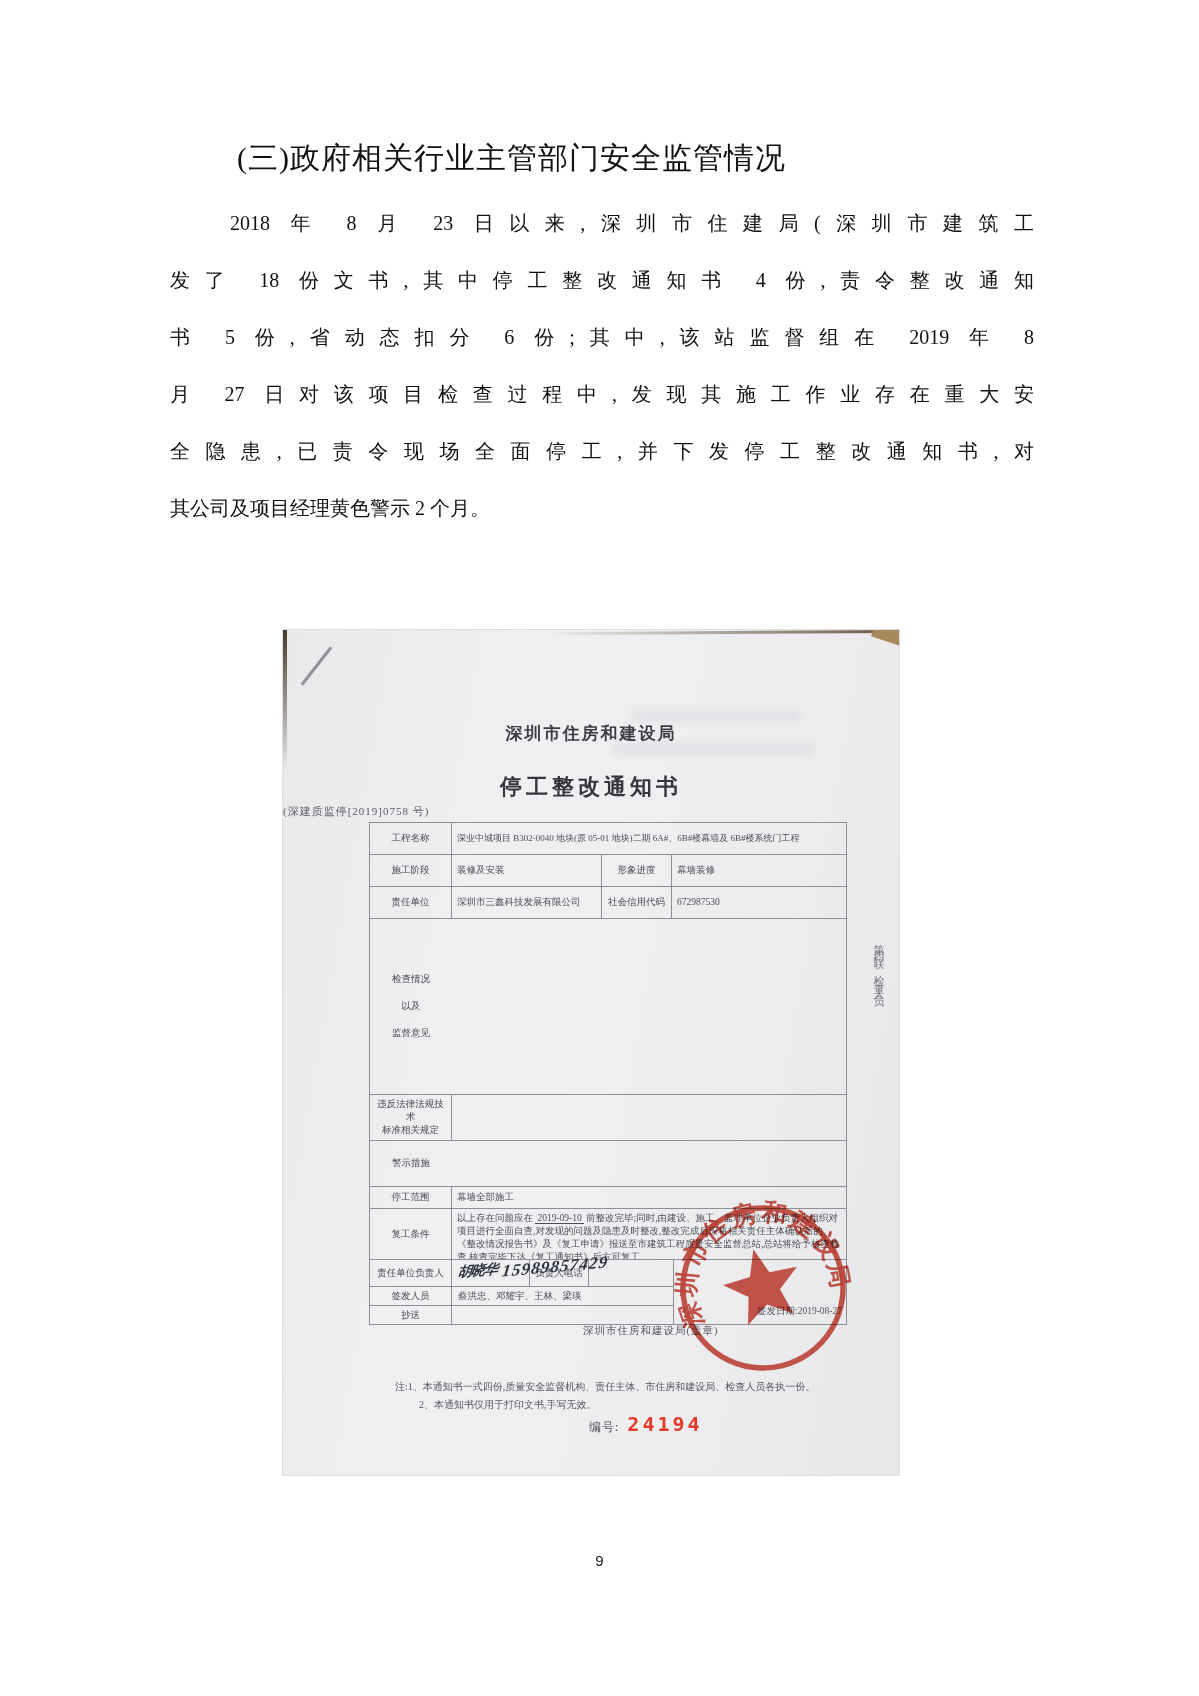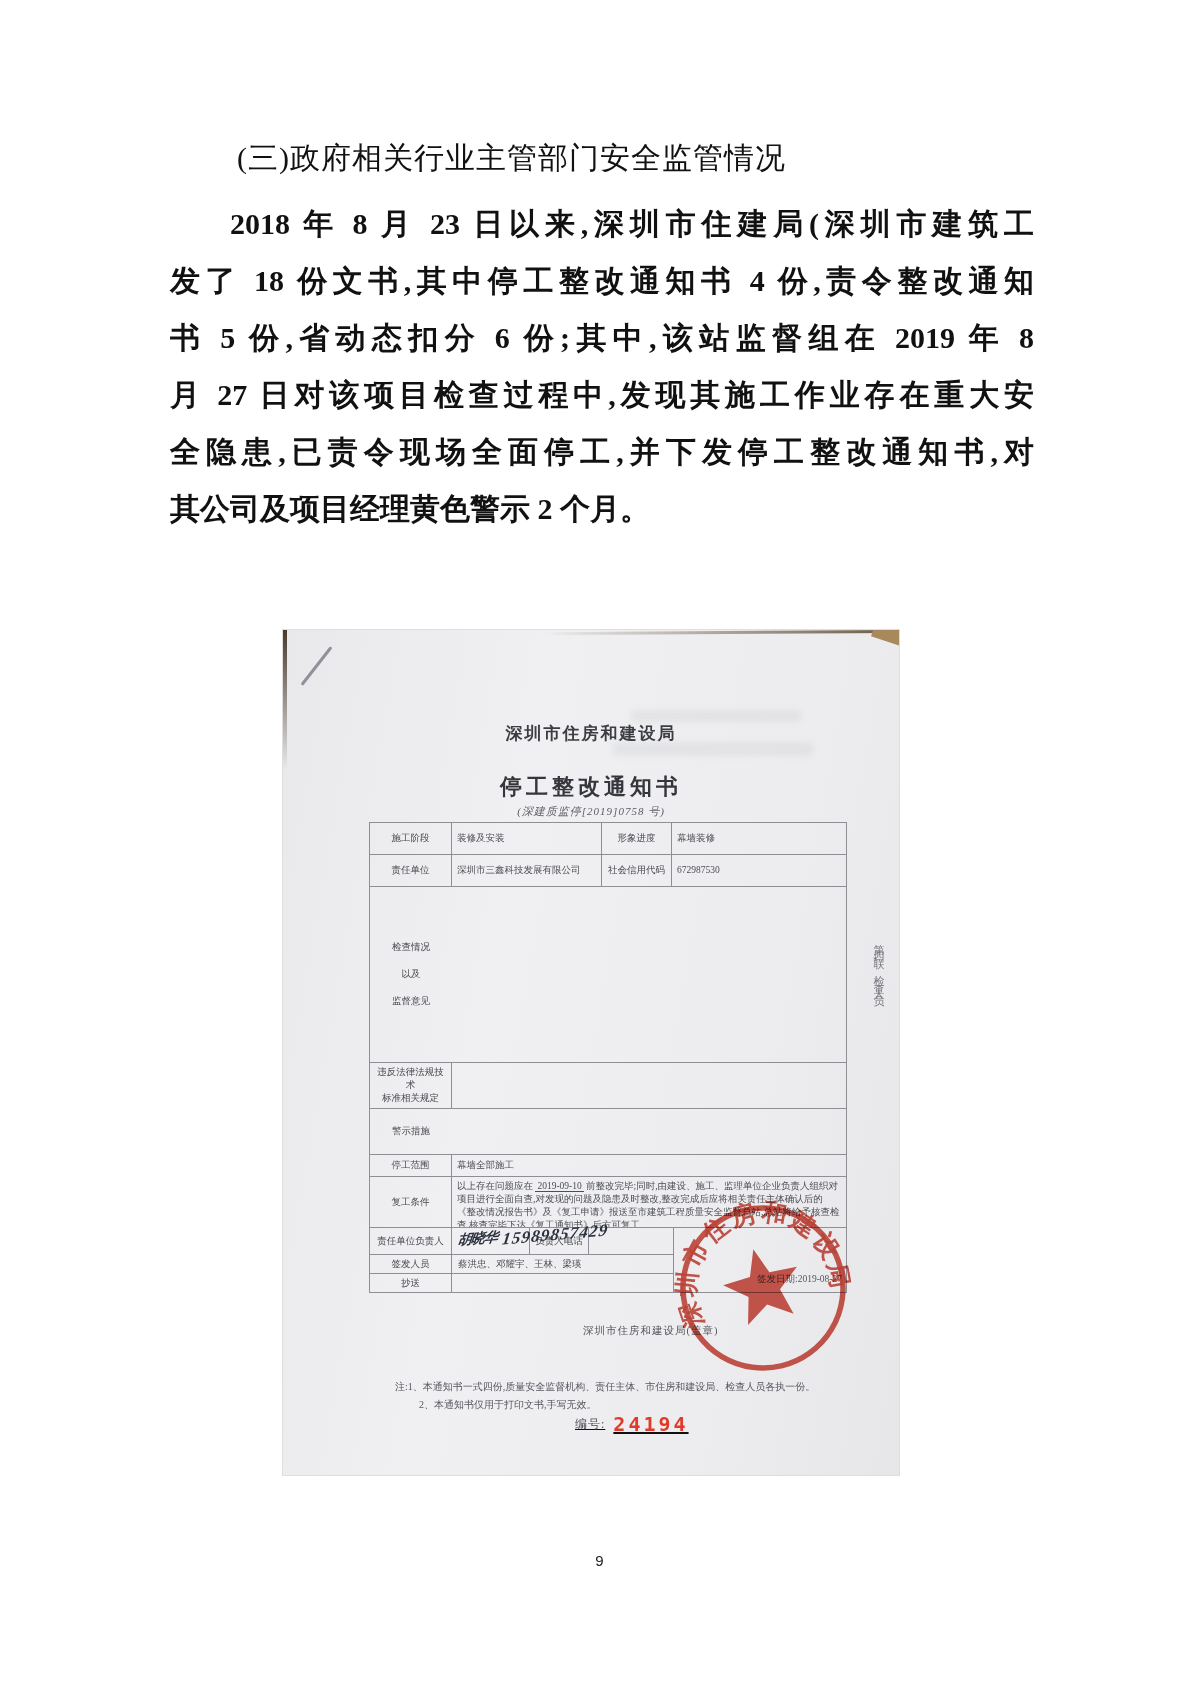--- a/index.html
+++ b/index.html
@@ -22,25 +22,24 @@
   }
   .heading {
     font-size: 30px;
     font-weight: 400;
     padding-left: 67px;
     height: 57px;
     line-height: 40px;
     letter-spacing: 1px;
   }
   .pline {
-    font-size: 30px;
+    font-size: 20px;
     height: 57px;
     line-height: 57px;
     white-space: nowrap;
-    font-weight: bold;
   }
   .pline.just { text-align: justify; text-align-last: justify; white-space: normal; }
   .pline.first { padding-left: 60px; }
   
   .photo {
     position: absolute;
     left: 283px;
     top: 630px;
     width: 616px;
     height: 845px;
@@ -61,21 +60,21 @@
     text-align: center; font-family: "Liberation Sans", sans-serif;
     font-weight: 700; font-size: 17px; color: #3b3d43; letter-spacing: 2px;
   }
   .notice-title {
     position: absolute; left: 0; top: 142px; width: 100%;
     text-align: center; font-family: "Liberation Sans", sans-serif;
     font-weight: 700; font-size: 22px; color: #34363c; letter-spacing: 4px;
   }
   .doc-no {
     position: absolute; left: 0; top: 174px; width: 100%;
-    text-align: center; font-size: 11px; color: #5b5d64; letter-spacing: 1px; font-style: italic;
+    text-align: left; font-size: 11px; color: #5b5d64; letter-spacing: 1px;
   }
   .side-label {
     position: absolute; left: 588px; top: 306px;
     writing-mode: vertical-rl; font-size: 11px; color: #73757c; letter-spacing: 7px;
   }
   
   .ntable {
     position: absolute; left: 86px; top: 192px; width: 478px;
     border: 1px solid #8e8e94;
     font-size: 9.5px; color: #4c4e56; line-height: 13px;
@@ -121,21 +120,21 @@
     transform: skewX(-12deg) rotate(-5deg); white-space: nowrap;
   }
   .hw-sig { left: 6px; top: 4px; font-size: 14px; letter-spacing: -1px; }
   .hw-phone { left: -86px; top: 0px; font-size: 17px; letter-spacing: 1px; z-index: 3; }
   .seal-caption { position: absolute; left: 300px; top: 694px; font-size: 10.5px; color: #55575e; letter-spacing: 1px; }
   
   .seal { position: absolute; left: 392px; top: 570px; width: 176px; height: 176px; mix-blend-mode: multiply; opacity: 0.92; transform: rotate(-14deg); }
   
   .note1 { position: absolute; left: 112px; top: 750px; font-size: 10px; color: #55575e; }
   .note2 { position: absolute; left: 136px; top: 768px; font-size: 10px; color: #55575e; }
-  .serial { position: absolute; left: 292px; top: 782px; display: flex; align-items: center; text-decoration: underline; }
+  .serial { position: absolute; left: 306px; top: 782px; display: flex; align-items: flex-end; }
   .serial-label { font-size: 12px; color: #4c4e56; letter-spacing: 1px; }
   .serial-value { font-family: "DejaVu Sans Mono", monospace; font-weight: 700; font-size: 20px; letter-spacing: 3px; margin-left: 8px; }
   
   .pageno { position: absolute; left: 0; top: 1552px; width: 100%; text-align: center; font-size: 15px; color: #222; font-family: "Liberation Sans", sans-serif; }
 </style>
 </head>
 <body>
 
 <div class="page">
 
@@ -156,20 +155,24 @@
     <div class="pen-mark"></div>
     <div class="bleed b1"></div>
     <div class="bleed b2"></div>
 
     <div class="agency-title">深圳市住房和建设局</div>
     <div class="notice-title">停工整改通知书</div>
     <div class="doc-no">(深建质监停[2019]0758 号)</div>
     <div class="side-label">第四联,检查人员</div>
 
     <div class="ntable">
+      <div class="nrow r1">
+        <div class="ncell lab w-label">工程名称</div>
+        <div class="ncell val c4">深业中城项目 B302-0040 地块(原 05-01 地块)二期 6A#、6B#楼幕墙及 6B#楼系统门工程</div>
+      </div>
       <div class="nrow r2">
         <div class="ncell lab w-label">施工阶段</div>
         <div class="ncell val c2">装修及安装</div>
         <div class="ncell lab c3">形象进度</div>
         <div class="ncell val c4">幕墙装修</div>
       </div>
       <div class="nrow r3">
         <div class="ncell lab w-label">责任单位</div>
         <div class="ncell val c2">深圳市三鑫科技发展有限公司</div>
         <div class="ncell lab c3">社会信用代码</div>

